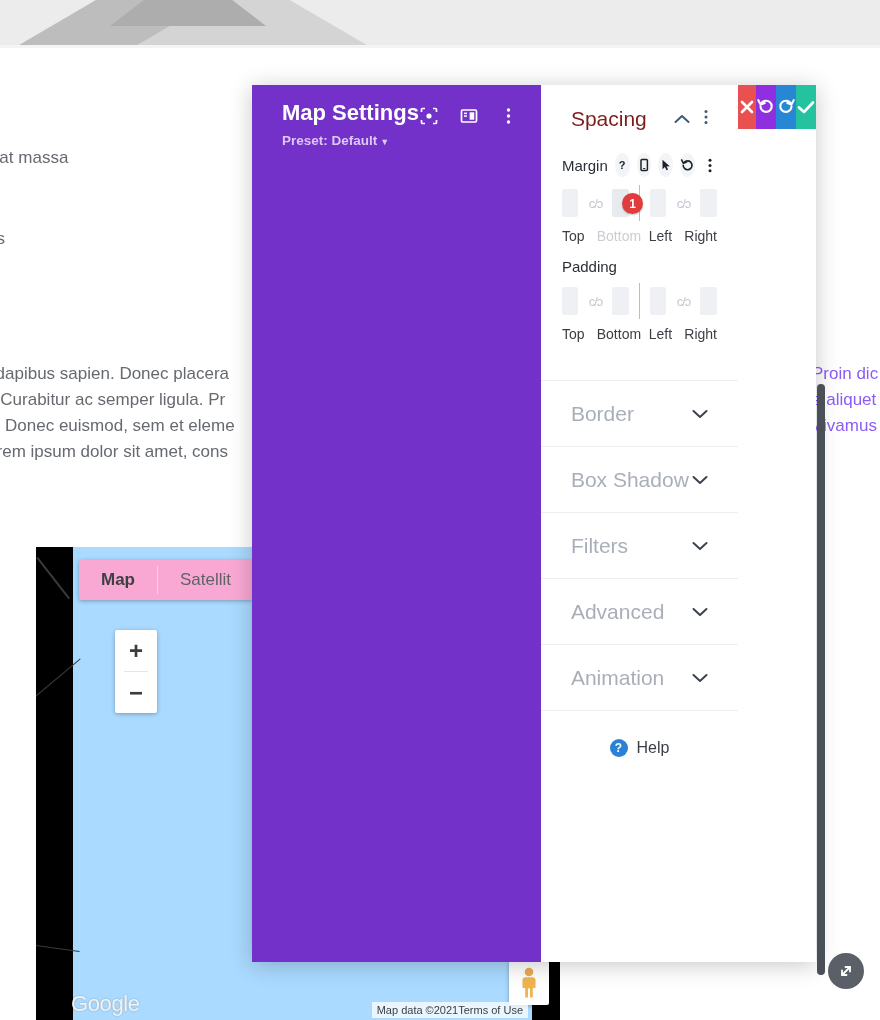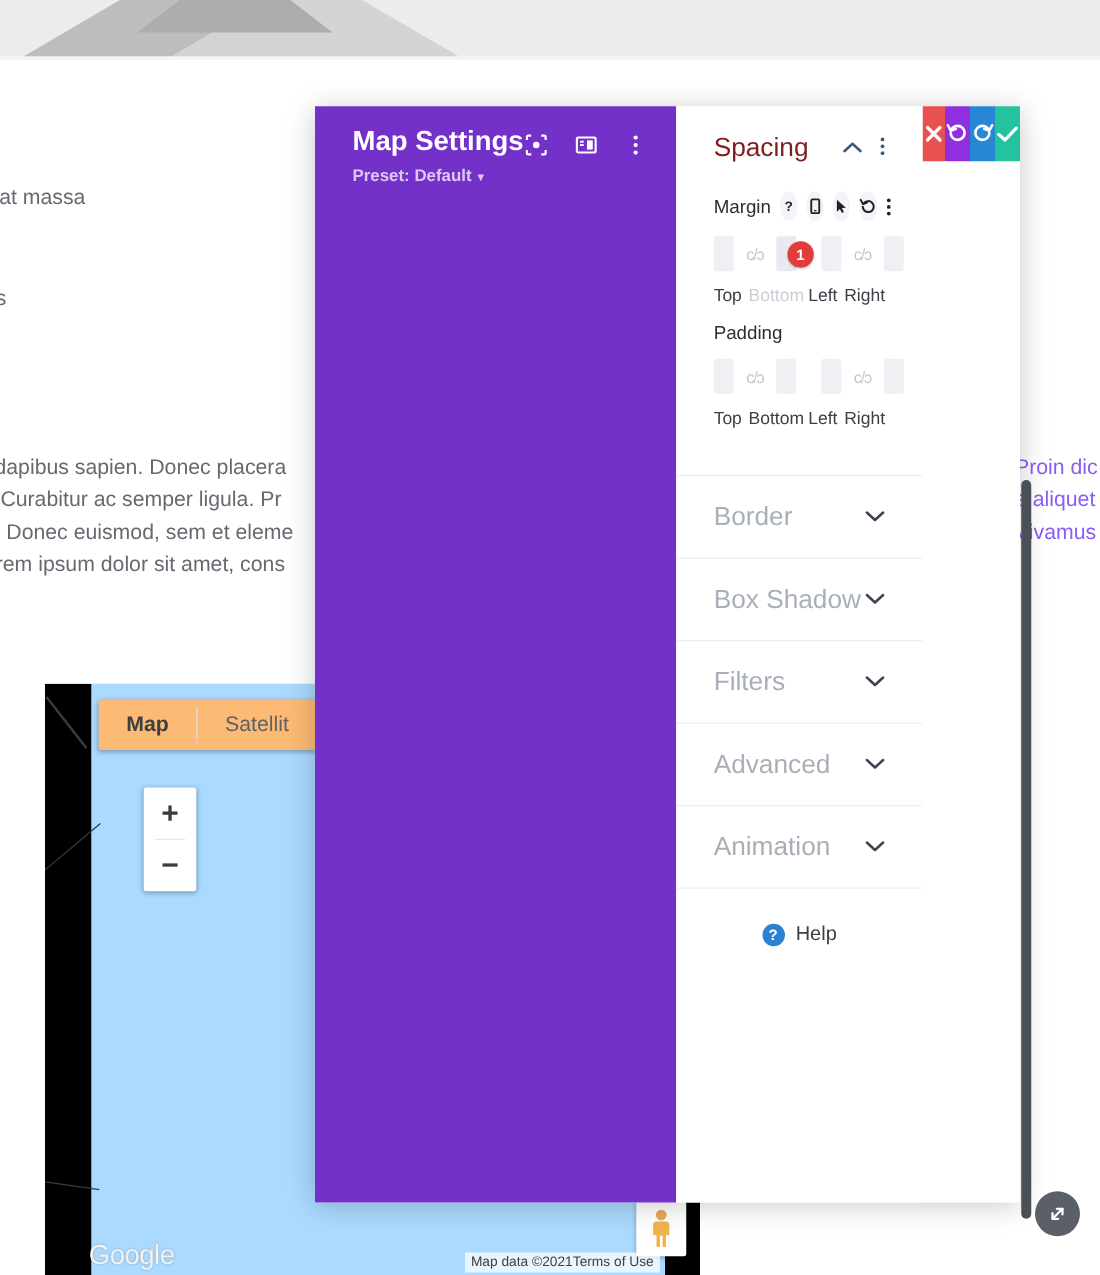--- a/index.html
+++ b/index.html
@@ -37,21 +37,21 @@
   
   .map-wrap {
     position:absolute; left:36px; top:547px; width:524px; height:473px;
     background:#aadaff; overflow:hidden;
   }
   .map-black-left { position:absolute; left:0; top:0; width:37px; height:473px; background:#000; }
   .map-black-right { position:absolute; right:0; top:0; width:28px; height:473px; background:#000; }
   .map-line { position:absolute; background:#3a3a3a; transform-origin:0 0; }
   .map-ctrl-bar {
     position:absolute; left:43px; top:13px; height:40px;
-    background:#fdba74; display:flex; align-items:stretch;
+    background:#f9a8d4; display:flex; align-items:stretch;
     box-shadow:0 1px 4px rgba(0,0,0,.3);
     border-radius:2px;
   }
   .map-ctrl-btn {
     display:flex; align-items:center; justify-content:center;
     padding:0 22px; font-size:17px; color:#3c4043; font-weight:700;
   }
   .map-ctrl-btn.sat { color:#5f6368; font-weight:400; }
   .map-ctrl-div { width:1px; background:#e0e0e0; margin:6px 0; }
 
@@ -112,21 +112,21 @@
 
   .modal-body { flex:1; overflow:hidden; background:#fff; position:relative; }
 
   .section-head {
     display:flex; align-items:center; justify-content:space-between;
     padding:22px 30px 8px 30px;
   }
   .section-title-open { color:#7f1d1d; font-size:21px; }
   .section-head-icons { display:flex; align-items:center; gap:14px; }
 
-  .field-block { padding:0 30px; }
+  .field-block { padding:0 21px; }
   .field-label-row { display:flex; align-items:center; gap:7px; margin:14px 0 8px 0; }
   .field-label { font-size:15px; color:#2b2f36; }
   .mini-icon {
     width:24px; height:24px; border-radius:50%;
     background:#f2f4f7; display:flex; align-items:center; justify-content:center;
     cursor:pointer;
   }
   .mini-icon.plain { background:transparent; }
 
   .spacing-row { display:flex; align-items:center; }

